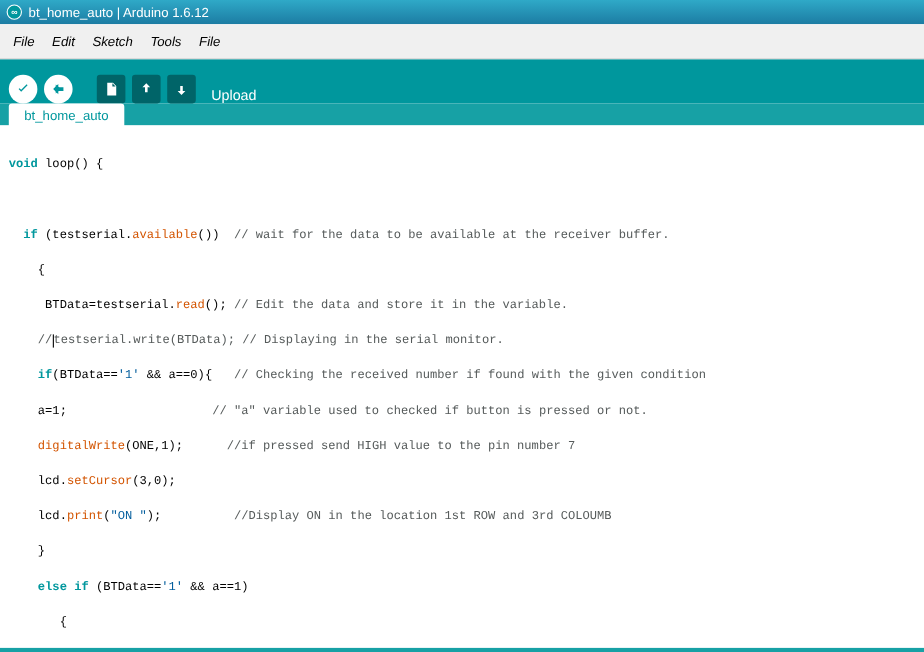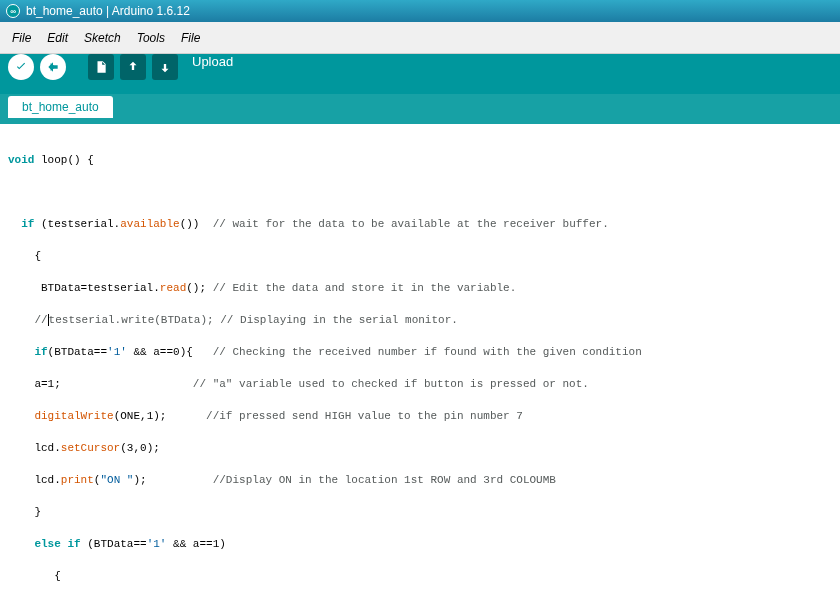--- a/index.html
+++ b/index.html
@@ -1,26 +1,26 @@
 <!DOCTYPE html>
 <html><head>
 <meta charset="utf-8">
 <style>
 * { margin: 0; padding: 0; box-sizing: border-box; }
 body { font-family: "Segoe UI", Tahoma, sans-serif; font-size: 12px; background: #fff; width: 840px; height: 593px; overflow: hidden; }
 .titlebar { background: linear-gradient(#2fa9c7, #1c7ca3); height: 22px; display: flex; align-items: center; padding: 0 6px; color: #fff; font-size: 12px; }
 .titlebar .logo { width: 14px; height: 14px; border-radius: 50%; background: #00979d; border: 1px solid #fff; margin-right: 6px; display: flex; align-items: center; justify-content: center; font-size: 8px; font-weight: bold; }
 .menubar { background: #f0f0f0; height: 32px; display: flex; align-items: center; padding: 0 4px; border-bottom: 1px solid #d0d0d0; font-style: italic; }
 .menubar span { padding: 2px 8px; cursor: default; }
-.toolbar { background: #00979d; height: 40px; display: flex; align-items: flex-start; padding: 0 8px; gap: 6px; }
+.toolbar { background: #00979d; height: 40px; display: flex; align-items: flex-end; padding: 0 8px; gap: 6px; }
 .tbtn { width: 26px; height: 26px; border-radius: 50%; background: #fff; display: flex; align-items: center; justify-content: center; color: #00979d; font-weight: bold; }
 .tbtn.sq { border-radius: 3px; width: 26px; height: 26px; background: #006468; color: #fff; }
 .tbtn svg { width: 14px; height: 14px; }
 .toolbar .lbl { color: #fff; margin-left: 8px; font-size: 13px; }
-.tabbar { background: #17a1a5; height: 30px; display: flex; align-items: flex-start; padding: 0 8px; }
+.tabbar { background: #17a1a5; height: 20px; display: flex; align-items: center; padding: 0 8px; }
 .tab { background: #fff; color: #00979d; padding: 4px 14px; border-radius: 3px 3px 0 0; font-size: 12px; margin-top: 2px; }
 .tab.active { background: #fff; }
 .editor { background: #fff; padding: 12px 8px; font-family: "Consolas", "Courier New", monospace; font-size: 11px; line-height: 16px; color: #000; white-space: pre; overflow: hidden; height: 475px; }
 .statusbar { background: #17a1a5; height: 10px; }
 .kw { color: #00979d; font-weight: bold; }
 .func { color: #d35400; }
 .comment { color: #555a5a; }
 .str { color: #005c9c; }
 .cursor { border-left: 1px solid #000; }
 </style>

